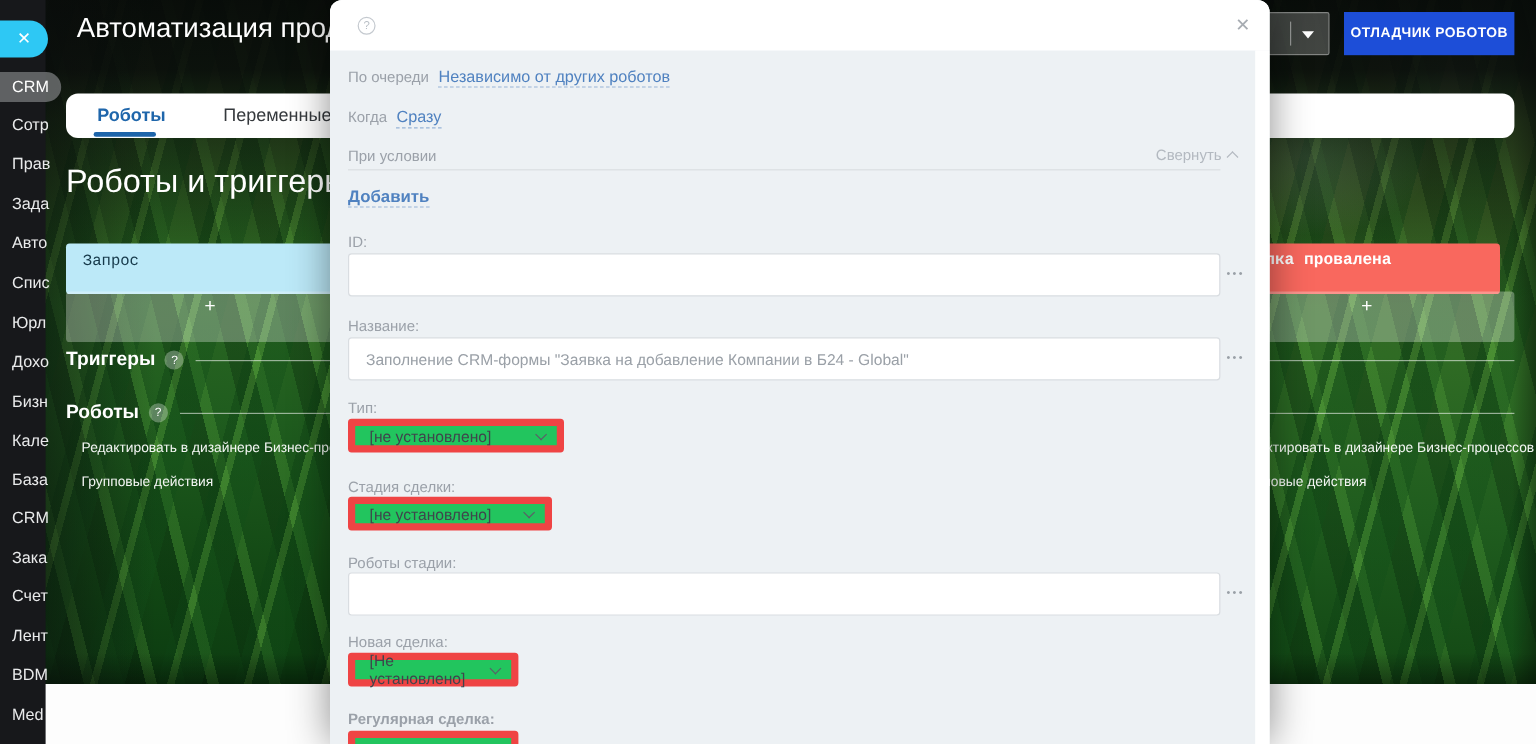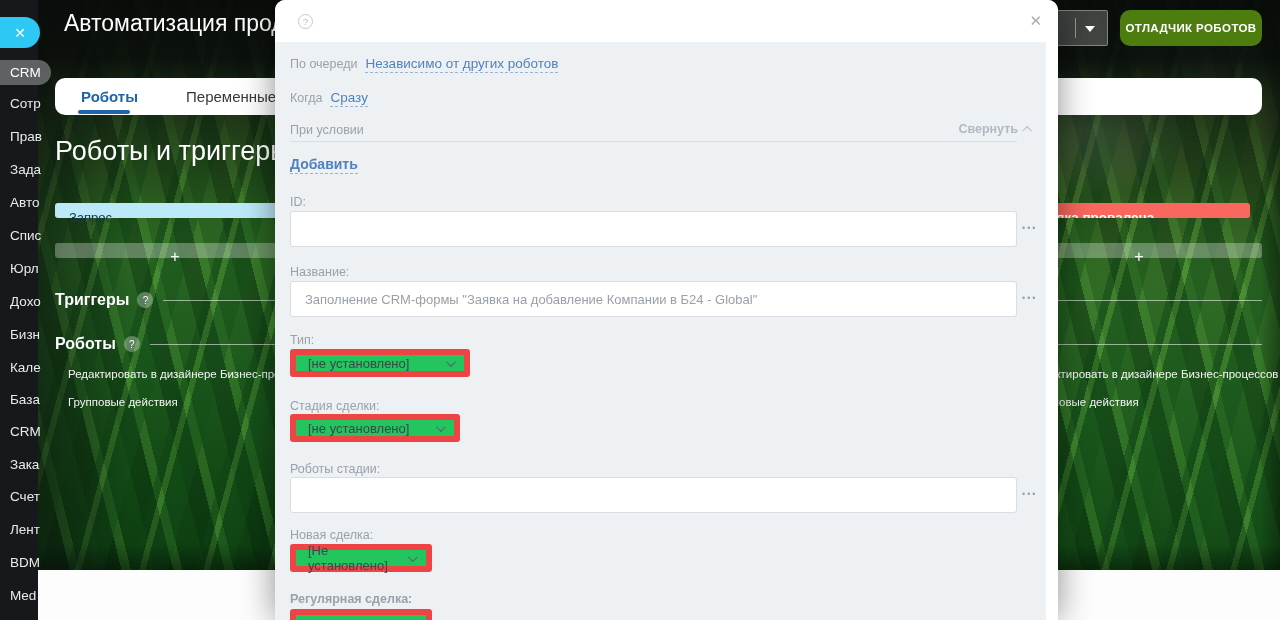--- a/index.html
+++ b/index.html
@@ -43,60 +43,60 @@
   
   .page-header-title { position:absolute; left:64px; top:10px; z-index:3; color:#fff; font-size:23px; font-weight:400; white-space:nowrap; }
   .caret-btn {
     position:absolute; left:1056px; top:10px; width:52px; height:36px; z-index:3;
     background:rgba(255,255,255,0.22); border:1px solid rgba(255,255,255,0.35); border-radius:2px;
   }
   .caret-btn .sep { position:absolute; left:18px; top:7px; width:1px; height:20px; background:rgba(255,255,255,0.45); }
   .caret-btn .tri { position:absolute; right:12px; top:15px; width:0; height:0; border-left:5px solid transparent; border-right:5px solid transparent; border-top:6px solid #fff; }
   .debug-btn {
     position:absolute; left:1120px; top:10px; width:142px; height:36px; z-index:3;
-    background:#4d7c0f; border:none; border-radius:10px; color:#fff; font-weight:700;
+    background:#1d4ed8; border:none; border-radius:0; color:#fff; font-weight:700;
     font-size:11.5px; letter-spacing:0.4px; cursor:pointer; font-family:inherit;
   }
 
   
   .tabs-panel { position:absolute; left:55px; top:78px; width:1207px; height:37px; background:#fff; border-radius:10px; z-index:3; display:flex; align-items:center; }
   .tab { font-size:15px; cursor:pointer; }
   .tab.active { color:#1f66ab; font-weight:700; margin-left:26px; }
   .tab.inactive { color:#35393d; margin-left:48px; }
   .tab-underline { position:absolute; left:23px; bottom:1px; width:52px; height:4px; border-radius:2px; background:#1e65aa; }
 
   .page-title { position:absolute; left:55px; top:136px; z-index:3; color:#fff; font-size:27px; font-weight:400; }
 
   
   .section-row { position:absolute; left:55px; width:1207px; z-index:3; display:flex; align-items:center; }
   .section-row .lbl { color:#fff; font-size:16px; font-weight:700; }
   .help-circle { width:16px; height:16px; margin-left:8px; border-radius:50%; background:rgba(255,255,255,0.3); color:#fff; font-size:10px; display:flex; align-items:center; justify-content:center; }
   .section-row .line { flex:1; height:1px; background:rgba(255,255,255,0.55); margin-left:10px; }
 
-  .col-btn { position:absolute; height:15px; border-radius:3px; z-index:3; }
+  .col-btn { position:absolute; height:42px; border-radius:3px; z-index:3;font-family:Liberation Mono, monospace; }
   .query-btn { left:55px; top:203px; width:240px; background:#bce9f8; color:#16394a; font-size:13px; line-height:29px; padding-left:14px; cursor:pointer; }
   .plus-btn { background:rgba(255,255,255,0.3); color:#fff; font-size:16px; text-align:center; line-height:27px; cursor:pointer; }
   .plus-left { left:55px; top:243px; width:240px; }
   .fail-badge { left:1016px; top:203px; width:234px; background:#f9685e; color:#fff; font-weight:700; font-size:13.5px; line-height:29px; padding-left:14px; white-space:nowrap; overflow:hidden; }
   .plus-right { left:1016px; top:243px; width:246px; }
   .board-link { position:absolute; z-index:3; color:rgba(255,255,255,0.95); font-size:11.5px; white-space:nowrap; cursor:pointer; }
 
   
   .modal { position:absolute; left:275px; top:0; width:783px; height:620px; z-index:10;
     background:#edf1f4; border-radius:10px 10px 0 0; box-shadow:0 0 34px rgba(0,0,0,0.45); }
   .modal-titlebar { position:absolute; left:0; top:0; right:0; height:42px; background:#fff; border-radius:10px 10px 0 0; display:flex; align-items:center; padding-left:15px; }
   .modal-title { color:#7e848c; font-size:13.5px; }
   .modal-help { width:15px; height:15px; margin-left:8px; border-radius:50%; border:1px solid #c4c9cf; color:#b7bdc4; font-size:9.5px; display:flex; align-items:center; justify-content:center; }
   .modal-close { position:absolute; right:16px; top:12px; color:#a7acb2; font-size:15px; cursor:pointer; }
   .scroll-track { position:absolute; right:0; top:42px; bottom:0; width:12px; background:#fff; }
 
   .m-label { position:absolute; color:#9ba1a9; font-size:12.5px; white-space:nowrap; }
   .m-link { color:#5082c0; font-size:13.5px; border-bottom:1px dashed rgba(80,130,192,0.55); padding-bottom:1px; cursor:pointer; white-space:nowrap; }
   .m-row { position:absolute; left:15px; display:flex; align-items:baseline; gap:8px; }
-  .collapse { position:absolute; right:26px; top:122px; color:#b3b9c0; font-size:12.5px; display:flex; align-items:center; gap:7px; cursor:pointer;font-weight:bold; }
+  .collapse { position:absolute; right:26px; top:122px; color:#b3b9c0; font-size:12.5px; display:flex; align-items:center; gap:7px; cursor:pointer; }
   .chev { width:7px; height:7px; border-right:1.5px solid #b3b9c0; border-bottom:1.5px solid #b3b9c0; display:inline-block; }
   .chev.up { transform:rotate(-135deg) translateY(-2px); }
   .chev.down { border-color:#5a6067; transform:rotate(45deg) translateY(-2px); }
   .m-divider { position:absolute; left:15px; top:141px; width:727px; height:1px; background:#dadee2; }
 
   .m-input { position:absolute; left:15px; width:727px; height:36px; background:#fff; border:1px solid #d9dde1; border-radius:3px;
     font-family:inherit; font-size:13px; color:#9aa0a7; padding:0 14px; }
   .m-select { position:absolute; left:15px; height:28px; background:#22c55e; border:6px solid #ef4444; border-radius:3px;
     display:flex; align-items:center; justify-content:space-between; padding:0 11px 0 12px; font-size:13px; color:#3f454c; cursor:pointer; }
   .dots { position:absolute; left:747px; color:#9aa0a7; font-size:9px; letter-spacing:2px; cursor:pointer; }

